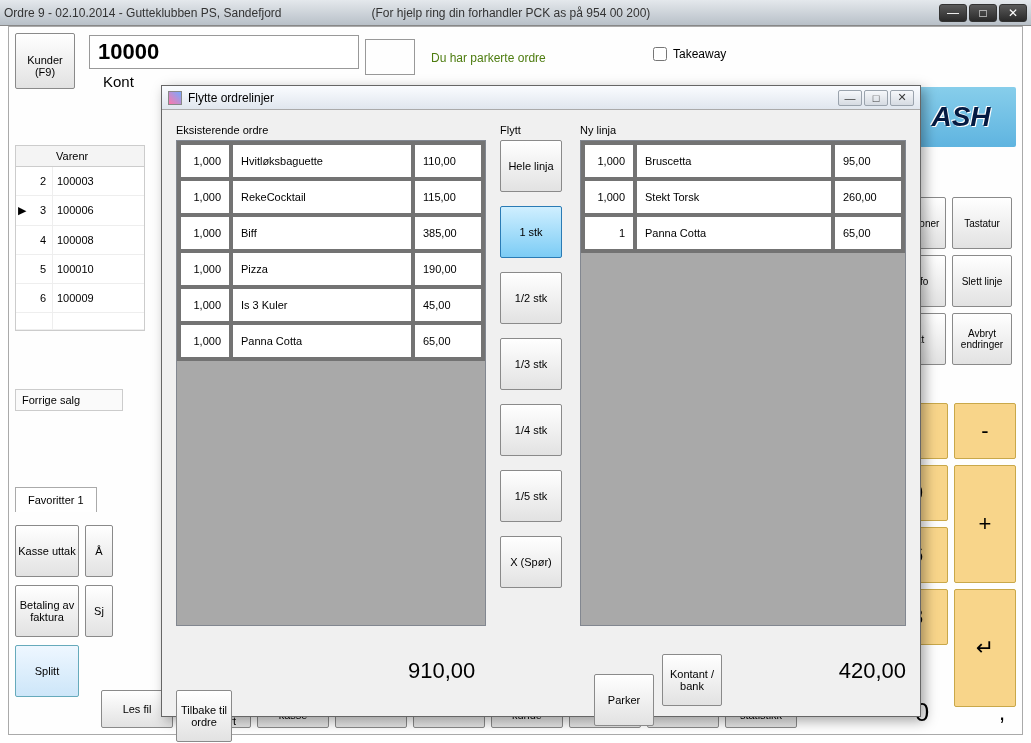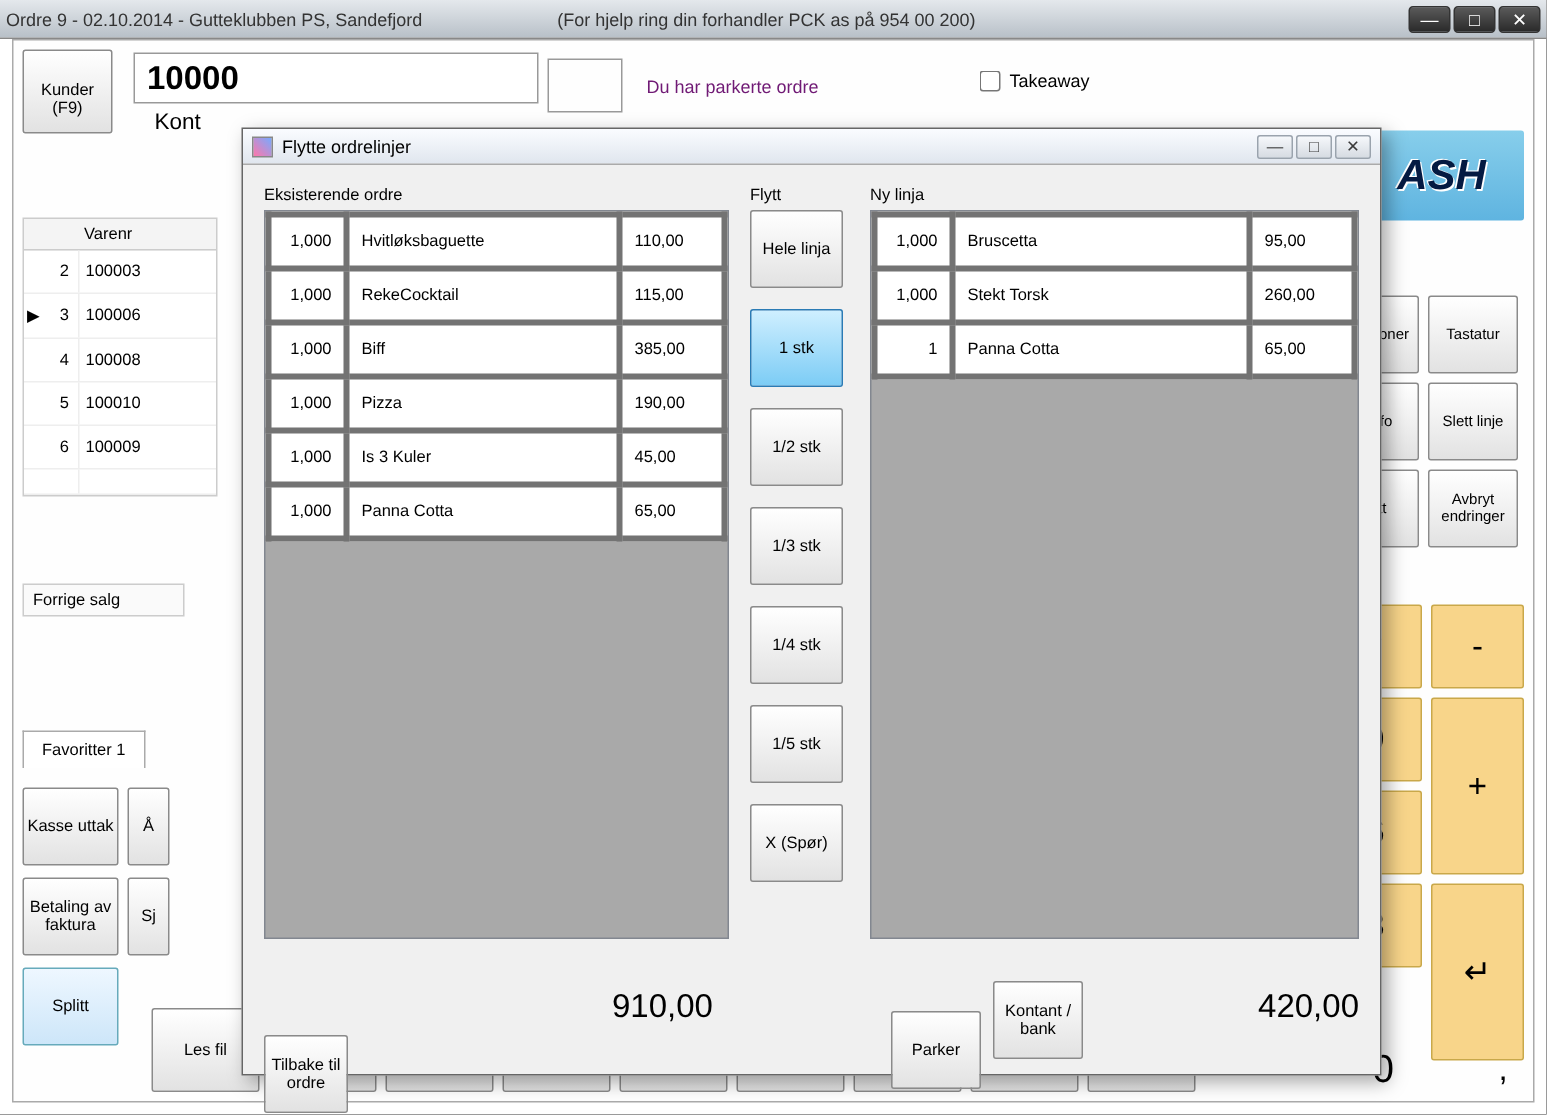--- a/index.html
+++ b/index.html
@@ -14,21 +14,21 @@
 .win-btn { width: 28px; height: 18px; background: linear-gradient(#5a5a5a,#2a2a2a); border: 1px solid #333; border-radius: 3px; color: #fff; font-size: 12px; display: flex; align-items: center; justify-content: center; cursor: pointer; }
 .win-btn.close { background: linear-gradient(#5a5a5a,#2a2a2a); }
 
 .client-area { position: absolute; top: 26px; left: 8px; right: 8px; bottom: 8px; background: #fefefe; border: 1px solid #aaa; }
 
 
 .pos-row1 { position: absolute; top: 6px; left: 6px; right: 6px; height: 60px; }
 .kunder-btn { width: 60px; height: 56px; border: 1px solid #8a8a8a; background: linear-gradient(#fff,#e6e6e6); border-radius: 2px; font-size: 11px; text-align: center; padding-top: 10px; cursor:pointer; }
 .input-10000 { position: absolute; left: 74px; top: 2px; width: 270px; height: 34px; border: 1px solid #999; font-size: 22px; font-weight: bold; padding: 0 8px; }
 .kont-label { position: absolute; left: 88px; top: 40px; font-size: 15px; }
-.parked-msg { position: absolute; left: 416px; top: 18px; color: #701a75; font-size: 12px; }
+.parked-msg { position: absolute; left: 416px; top: 18px; color: #4d7c0f; font-size: 12px; }
 .takeaway-box { position: absolute; left: 638px; top: 14px; display:flex; align-items:center; gap:6px; font-size:12px; }
 .takeaway-box input { width:14px; height:14px; }
 .pos-box1 { position:absolute; left:350px; top:6px; width:50px; height:36px; border:1px solid #999; }
 
 
 .d-btn { border:1px solid #8a8a8a; background:linear-gradient(#fff,#e2e2e2); border-radius:2px; font-size:11px; display:flex; flex-direction:column; align-items:center; justify-content:center; text-align:center; cursor:pointer; }
 
 
 .item-grid { position:absolute; left:6px; top:118px; width:130px; border:1px solid #ccc; background:#fff; }
 .item-grid-head { display:flex; font-size:11px; background:#f4f4f4; border-bottom:1px solid #ccc; }
@@ -41,21 +41,21 @@
 .forrige-salg { position:absolute; left:6px; top:362px; font-size:11px; border:1px solid #ccc; padding:4px 6px; width:108px; background:#fafafa; cursor:pointer; }
 
 
 .fav-tab { position:absolute; left:6px; top:460px; border:1px solid #aaa; border-bottom:none; padding:6px 12px; font-size:11px; background:#fff; }
 
 
 .btn-strip-left { position:absolute; left:6px; width:140px; }
 .btn-strip-left .row { display:flex; gap:6px; }
 .btn-strip-left .d-btn { width:64px; height:52px; }
 .btn-strip-bottom { position:absolute; bottom:6px; left:92px; display:flex; gap:6px; }
-.btn-strip-bottom .d-btn { width:72px; height:56px; }
+.btn-strip-bottom .d-btn { width:72px; height:38px; }
 
 
 .right-col { position:absolute; right:6px; top:170px; width:130px; display:flex; flex-direction:column; gap:6px; }
 .right-col .rrow { display:flex; gap:6px; }
 .right-col .d-btn { width:60px; height:52px; font-size:10px; }
 
 
 .numpad { position:absolute; right:6px; top:376px; width:130px; display:grid; grid-template-columns:repeat(2,62px); grid-auto-rows:56px; gap:6px; }
 .numpad .np { border:1px solid #c9a84a; background:#f8d58a; border-radius:2px; font-size:22px; display:flex; align-items:center; justify-content:center; cursor:pointer; }
 .numpad .tall { grid-row: span 2; }

